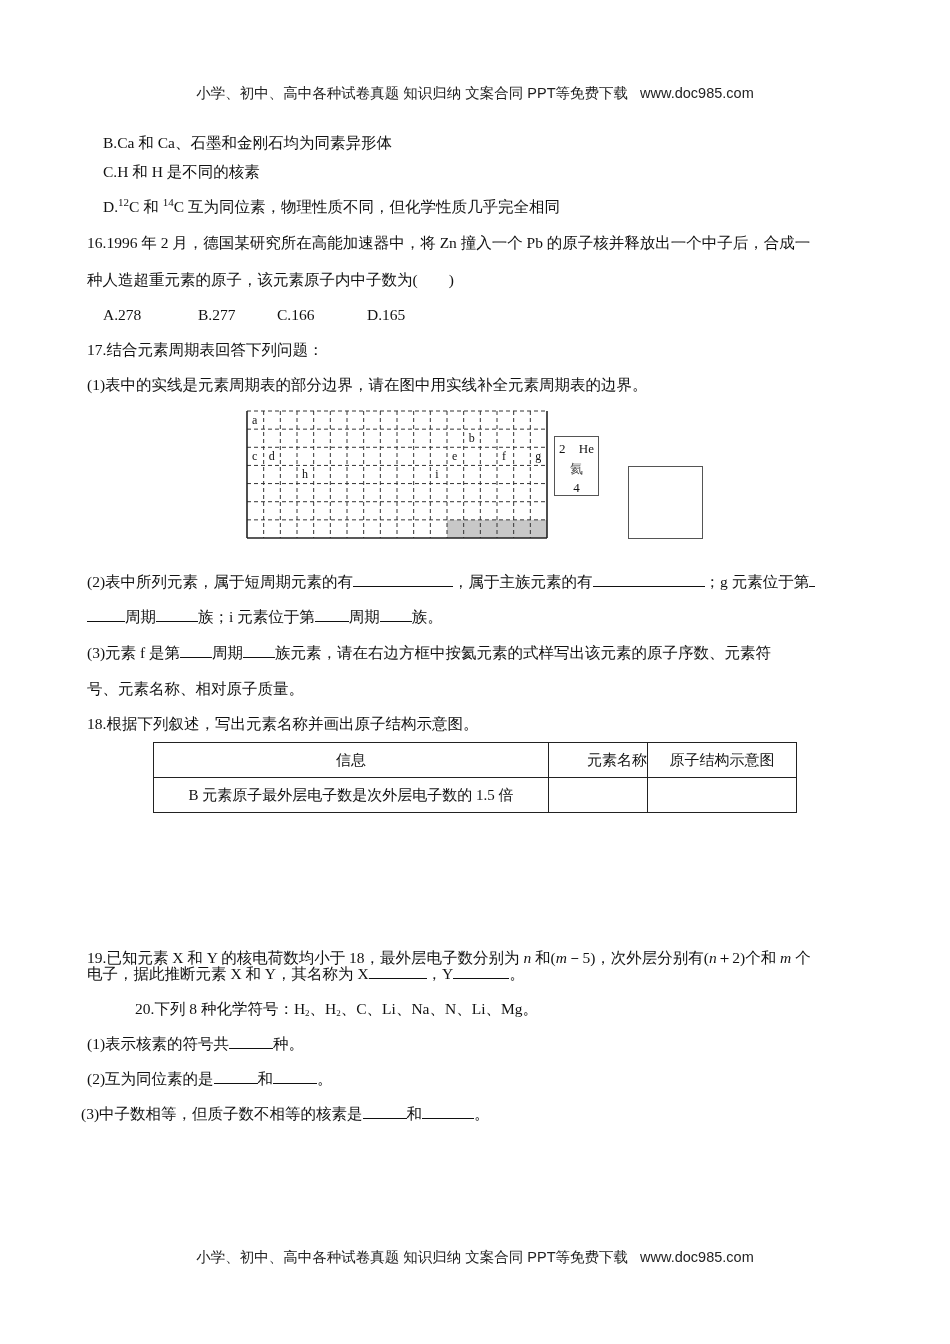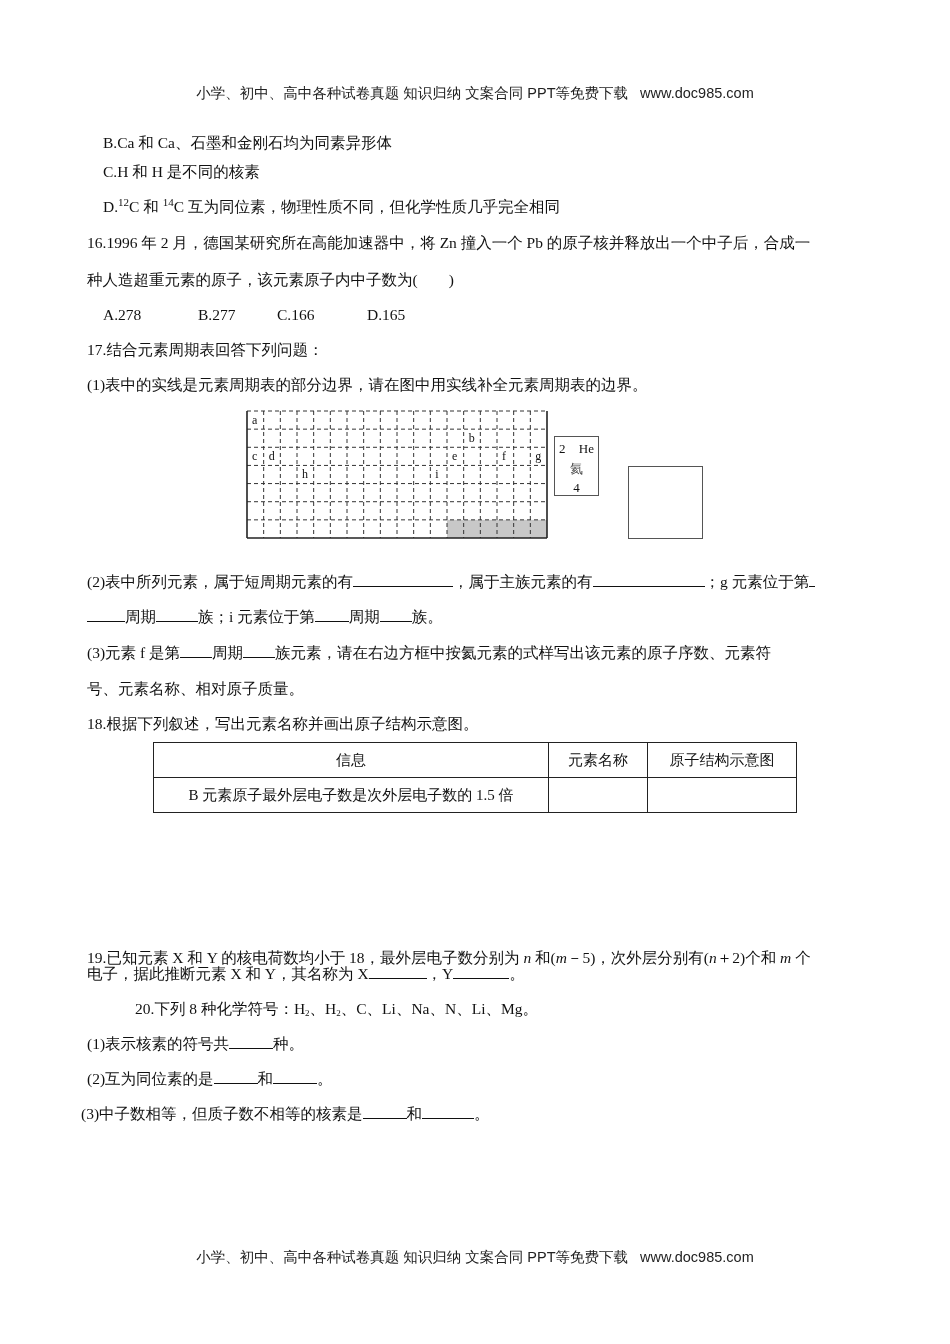--- a/index.html
+++ b/index.html
@@ -20,21 +20,21 @@
            font-size: 13px; box-sizing: border-box; }
   .hebox .num { position: absolute; left: 4px; top: 4px; }
   .hebox .sym { position: absolute; right: 4px; top: 4px; }
   .hebox .name { position: absolute; left: 0; right: 0; top: 23px; text-align: center; color: #444; font-family: "DejaVu Sans", sans-serif; font-size: 13px;}
   .hebox .mass { position: absolute; left: 0; right: 0; top: 43px; text-align: center; }
   .answerbox { position: absolute; left: 628px; top: 466px; width: 75px; height: 73px; border: 1px solid #555; box-sizing: border-box; }
   
   table.info { position: absolute; left: 153px; top: 742px; border-collapse: collapse; font-size: 15px; }
   table.info td, table.info th { border: 1px solid #222; height: 34px; padding: 0; text-align: center; font-weight: normal; }
   table.info .c1 { width: 394px; }
-  table.info .c2 { width: 98px; }
+  table.info .c2 { width: 98px; text-align: right; }
   table.info .c3 { width: 148px; }
   table.info { border: 1.5px solid #222; }
   i.v { font-style: italic; }
 </style>
 </head>
 <body>
 
 <div class="hdr" style="top:84px;">
   <span>小学、初中、高中各种试卷真题 知识归纳 文案合同 PPT等免费下载</span><span class="url">www.doc985.com</span>
 </div>

